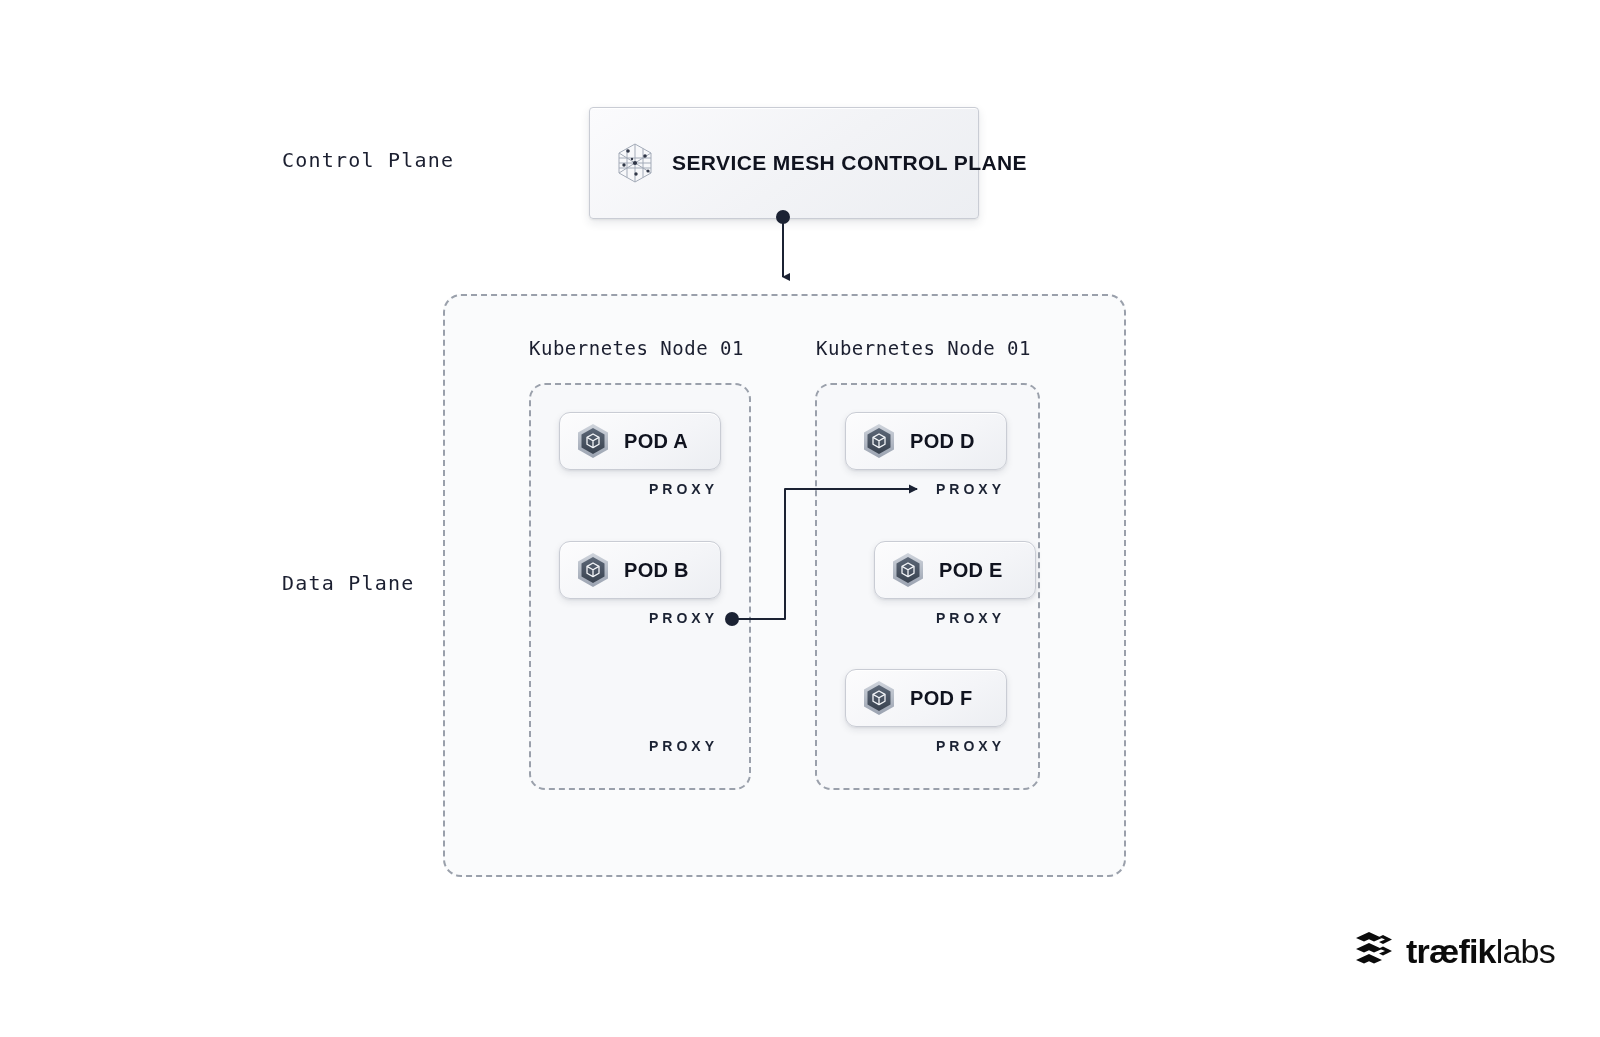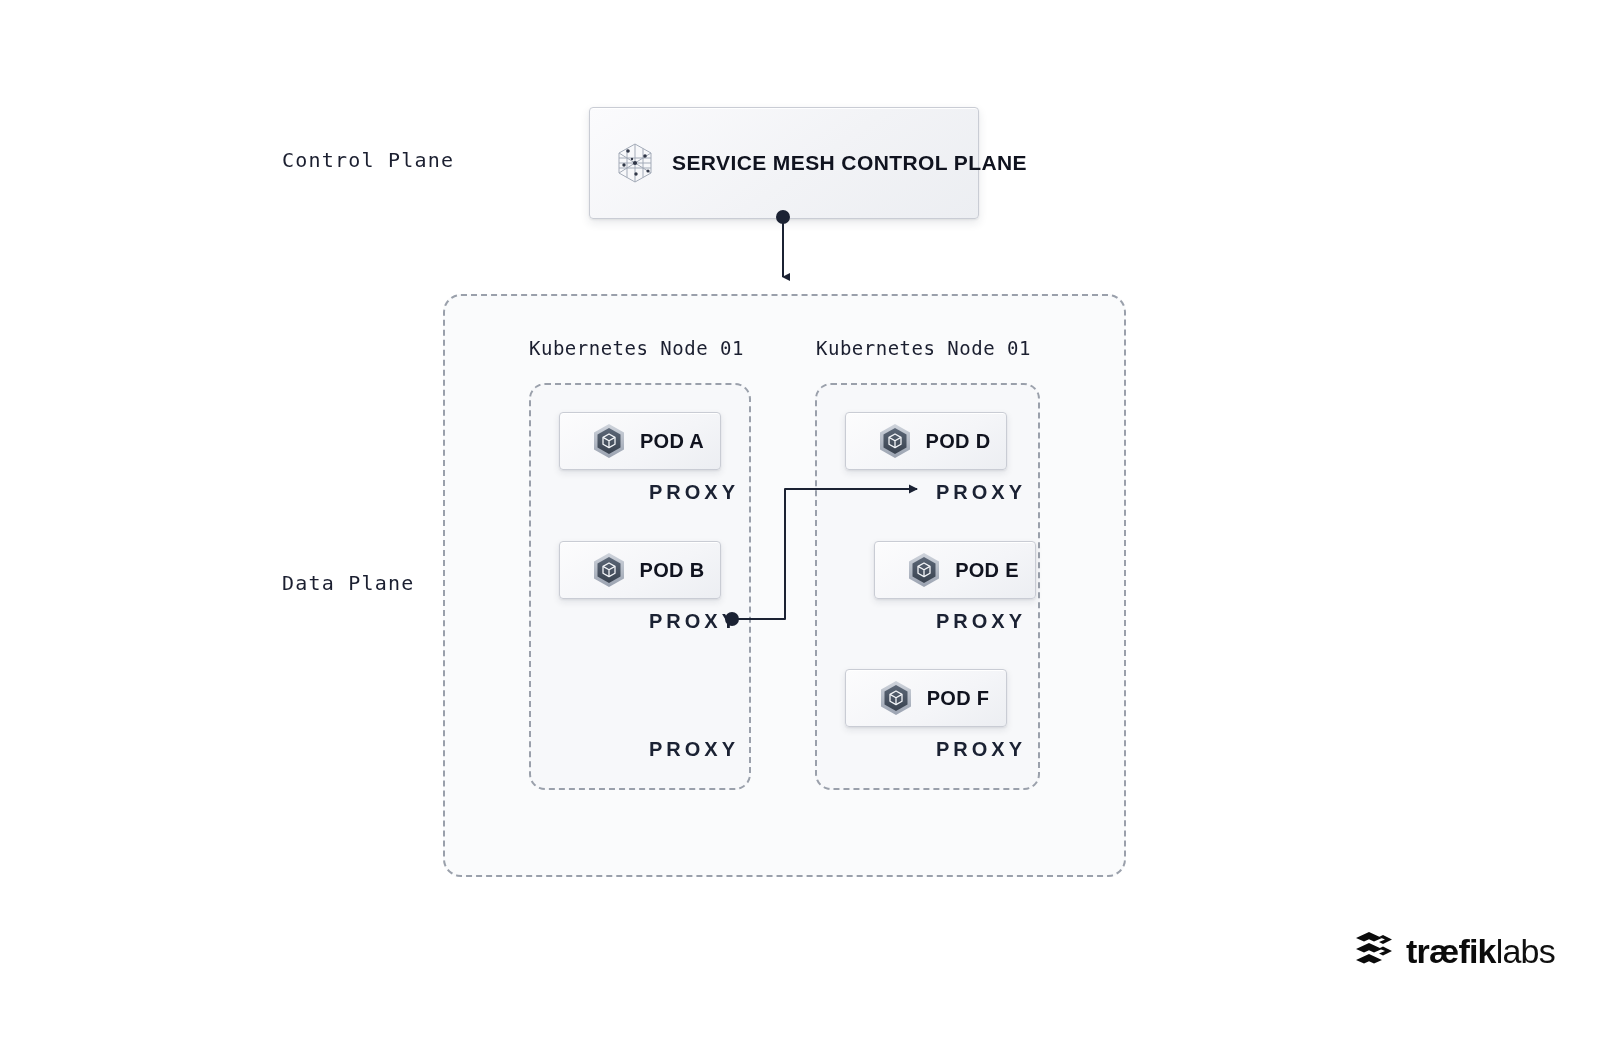--- a/index.html
+++ b/index.html
@@ -86,44 +86,43 @@
     text-align: center;
   }
   #node-01-title { left: 529px; top: 337px; }
   #node-02-title { left: 816px; top: 337px; }
 
   
   .pod-card {
     position: absolute;
     width: 162px;
     height: 58px;
-    border-radius: 4px;
+    border-radius: 11px;
     background: linear-gradient(150deg, #fcfcfd 0%, #f4f5f8 60%, #eceef2 100%);
     border: 1px solid #c9ccd4;
     box-shadow: 0 3px 7px rgba(30,35,55,.10), 0 1px 2px rgba(30,35,55,.07),
                 inset 0 1px 0 rgba(255,255,255,.95);
     display: flex;
     align-items: center;
     padding-left: 14px;
     box-sizing: border-box;
-    justify-content: center;
   }
   .pod-label {
     font-size: 20px;
     font-weight: 700;
     letter-spacing: .3px;
     color: #10131f;
     margin-left: 12px;
     white-space: nowrap;
   }
   .pod-icon { width: 38px; height: 38px; flex: 0 0 38px; }
 
   .proxy-label {
     position: absolute;
-    font-size: 20px;
+    font-size: 14px;
     font-weight: 700;
     letter-spacing: 4px;
     color: #1b2233;
     white-space: nowrap;
   }
 
   
   #pod-a { left: 559px; top: 412px; }
   #pod-b { left: 559px; top: 541px; }
   #pod-c { left: 559px; top: 669px; }

